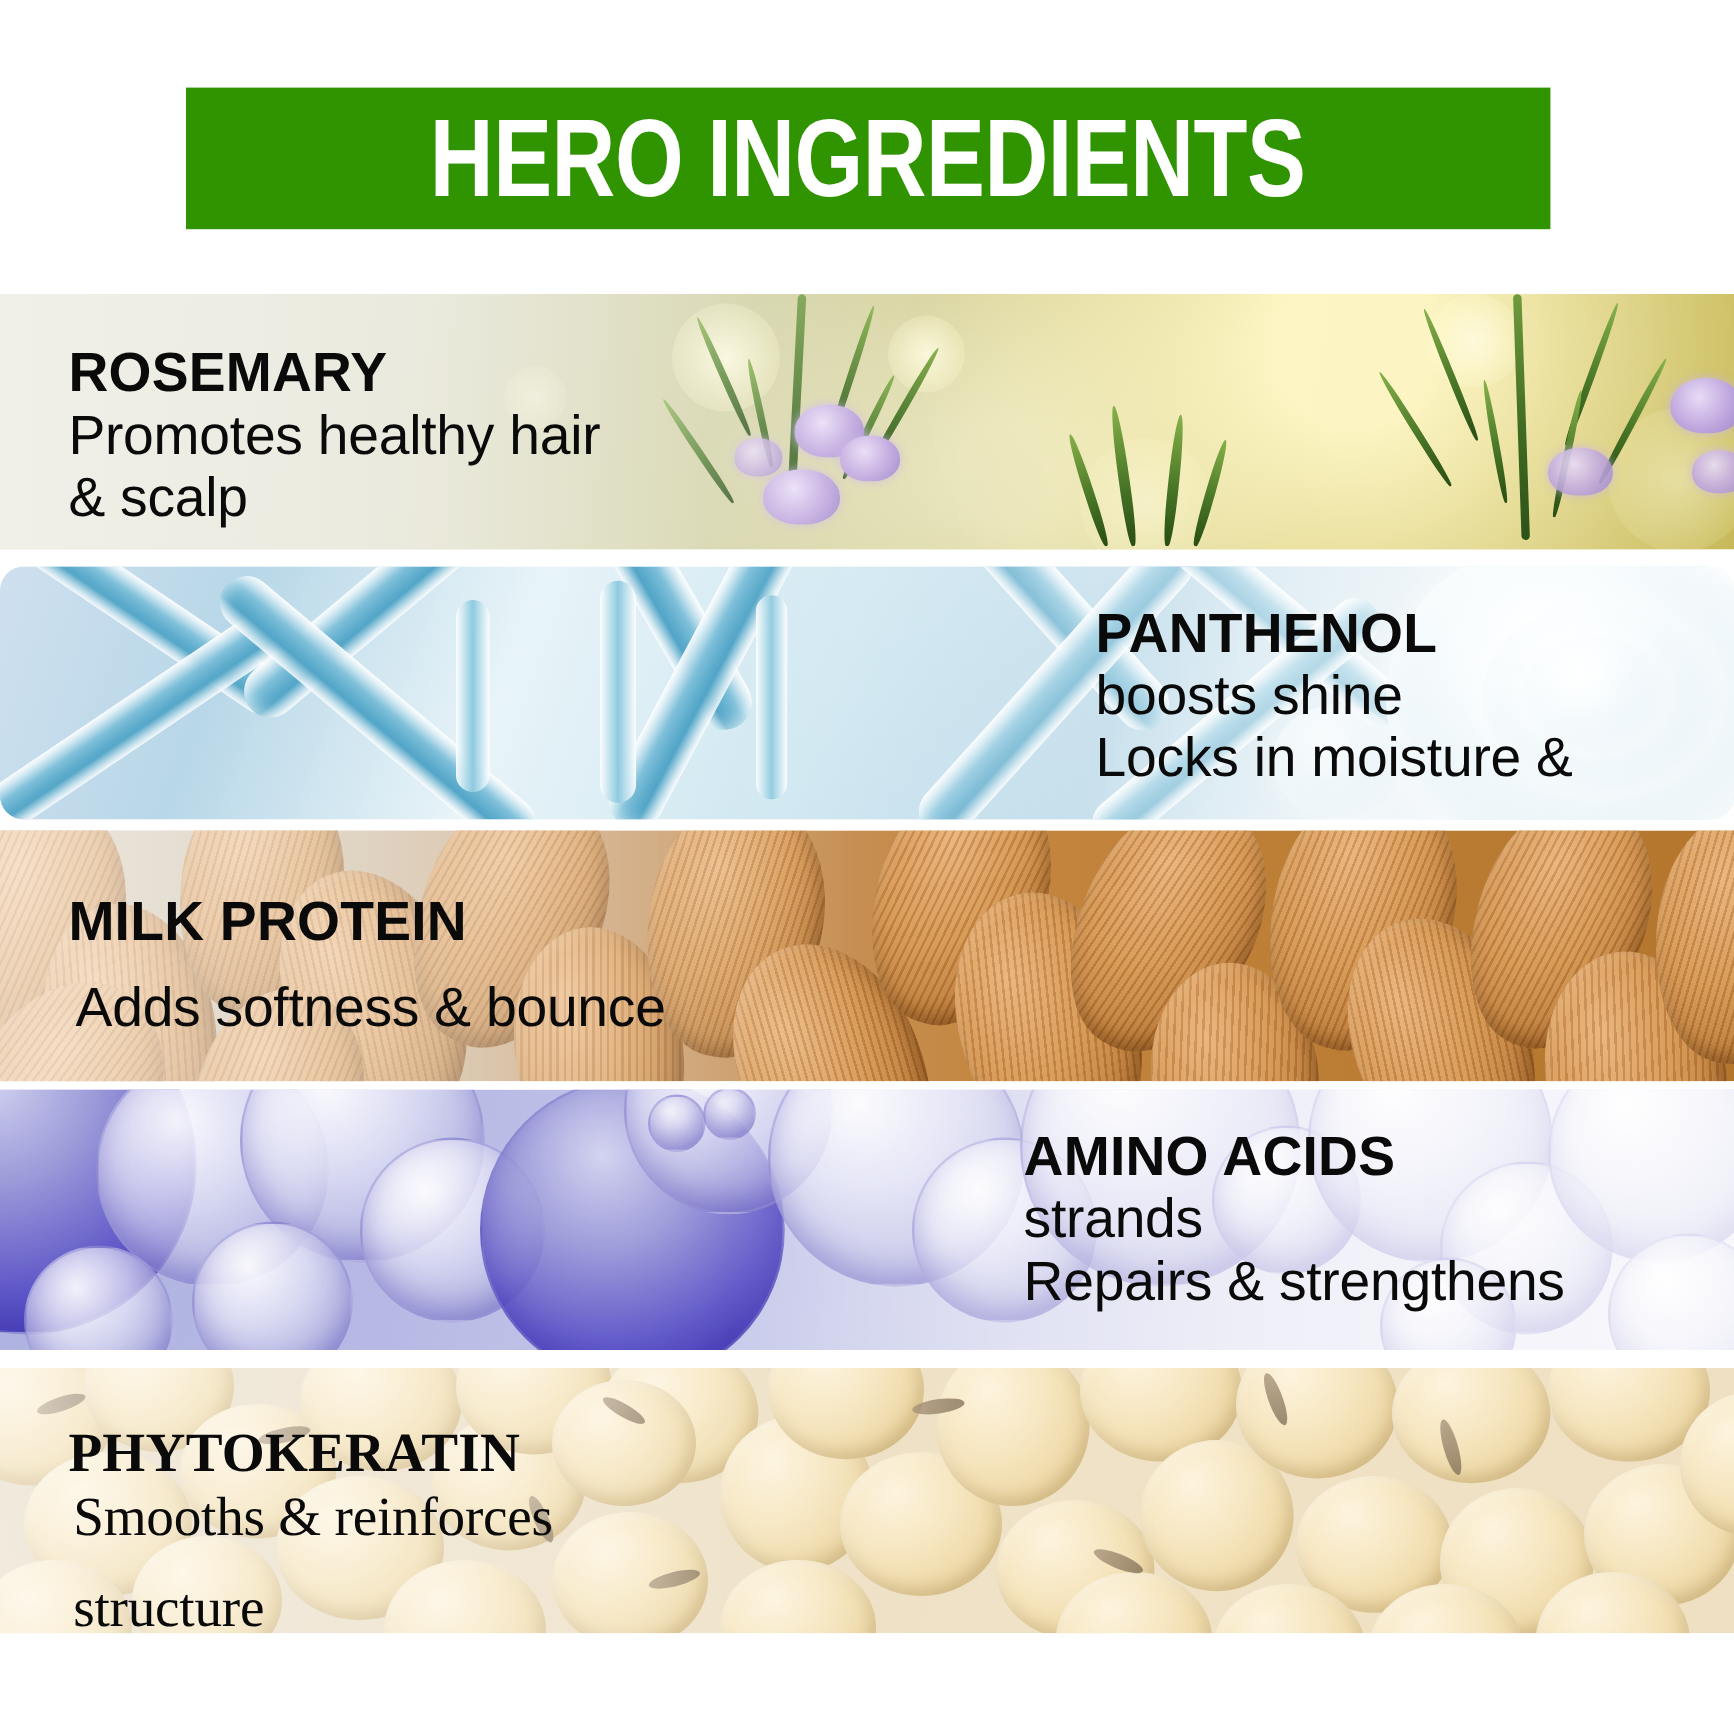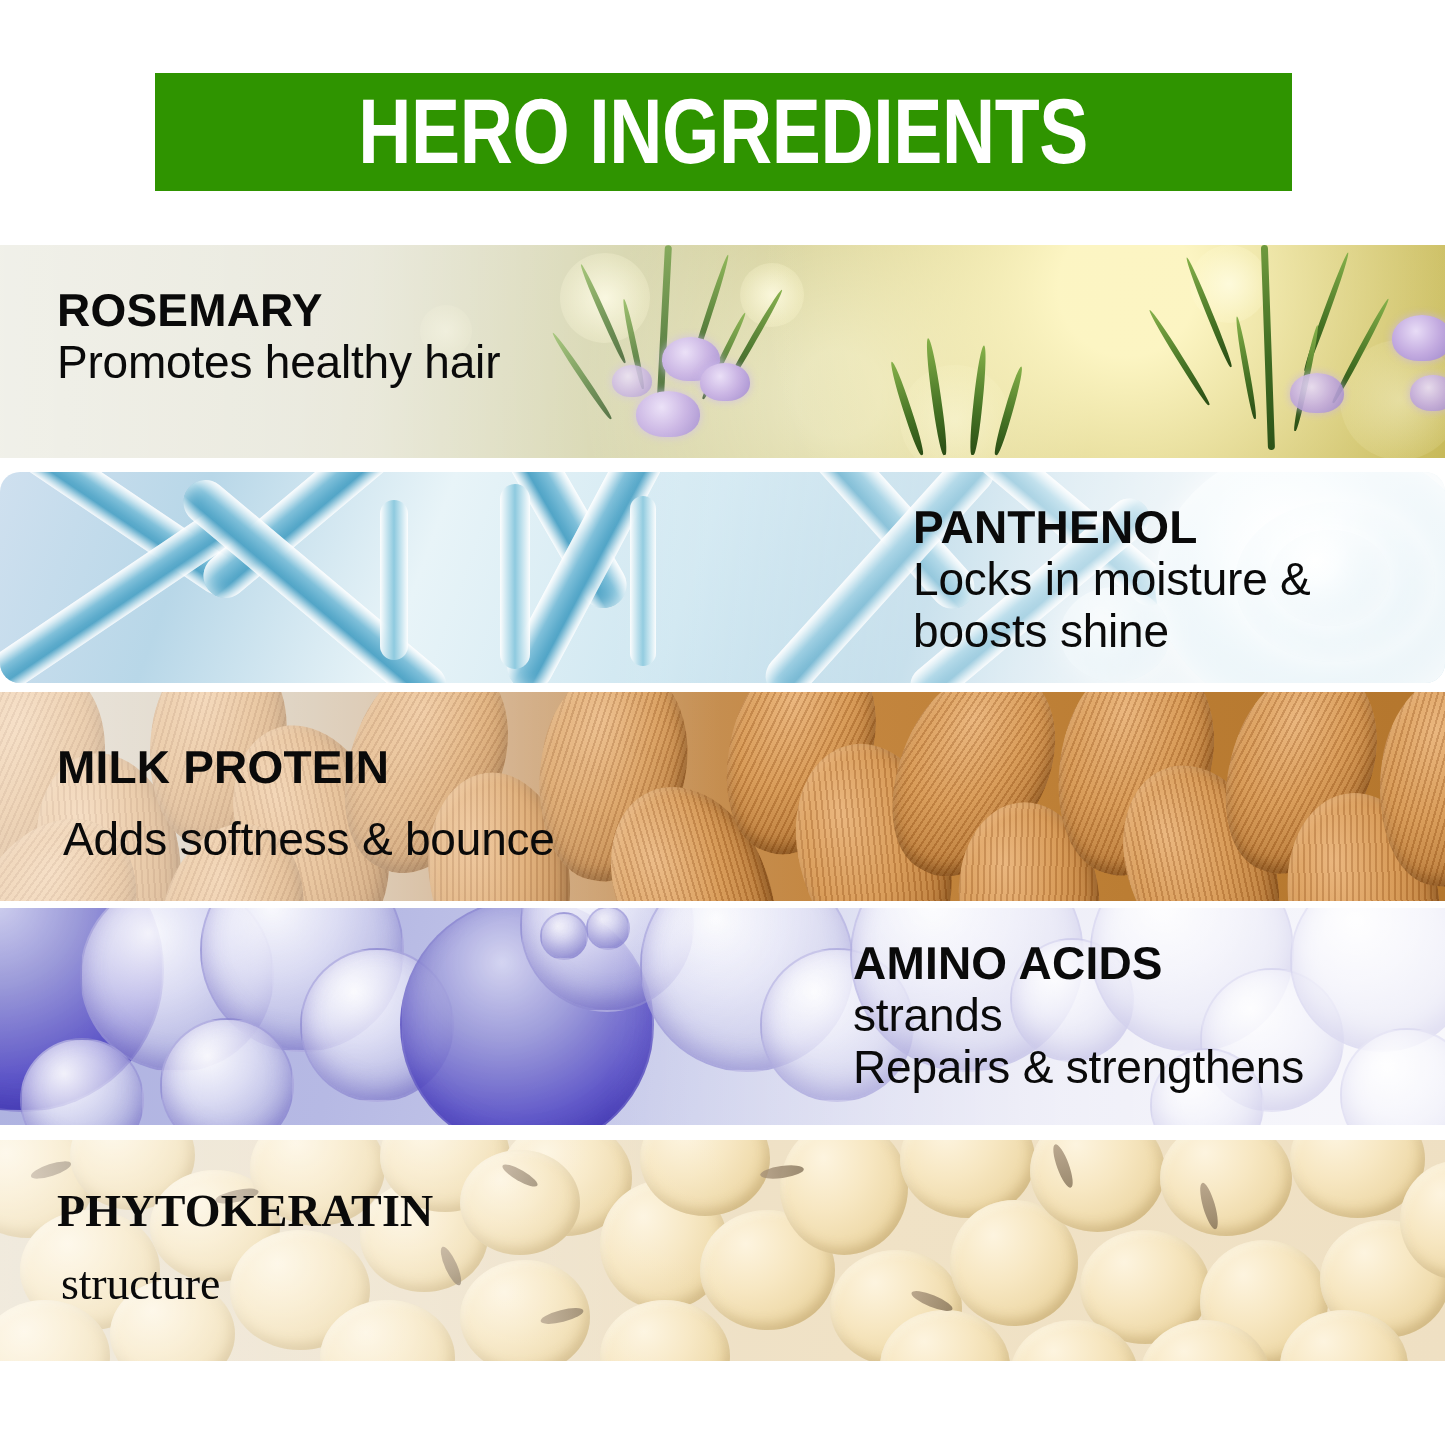--- a/index.html
+++ b/index.html
@@ -235,20 +235,21 @@
     <div class="rosebloom" style="left:1290px;top:128px;width:54px;height:40px;opacity:.9;"></div>
     <div class="rosebloom" style="left:1392px;top:70px;width:60px;height:46px;"></div>
     <div class="rosebloom" style="left:1410px;top:130px;width:46px;height:36px;opacity:.9;"></div>
 
     <div class="wash-left"></div>
   </div>
 
   <div class="band-text align-left" style="left:57px; top:42px;">
     <div class="band-title">ROSEMARY</div>
     <div class="band-desc">Promotes healthy hair</div>
+    <div class="band-desc">&amp; scalp</div>
   </div>
 </div>
 
 <div class="band" id="band-panthenol">
   <div class="band-art" id="art-panthenol">
 
     <div class="helix-strand" style="left:-40px;top:10px;width:300px;height:40px;transform:rotate(34deg);"></div>
     <div class="helix-strand" style="left:-40px;top:110px;width:300px;height:40px;transform:rotate(-34deg);"></div>
     <div class="helix-strand" style="left:170px;top:-10px;width:330px;height:44px;transform:rotate(-40deg);"></div>
     <div class="helix-strand" style="left:150px;top:100px;width:330px;height:44px;transform:rotate(40deg);"></div>
@@ -265,22 +266,22 @@
     <div class="waterdrop" style="right:-40px;top:-30px;width:330px;height:280px;"></div>
     <div class="waterdrop" style="right:10px;top:30px;width:200px;height:160px;opacity:.9;"></div>
     <div class="waterdrop" style="right:55px;top:58px;width:120px;height:96px;opacity:.95;"></div>
     <div class="waterdrop" style="left:1060px;top:115px;width:110px;height:95px;opacity:.7;"></div>
 
     <div class="wash-right"></div>
   </div>
 
   <div class="band-text align-right" style="left:913px; top:32px;">
     <div class="band-title">PANTHENOL</div>
+    <div class="band-desc">boosts shine</div>
     <div class="band-desc">Locks in moisture &amp;</div>
-    <div class="band-desc">boosts shine</div>
   </div>
 </div>
 
 <div class="band" id="band-milk">
   <div class="band-art" id="art-milk">
     <div class="almond" style="left:-50px;top:-30px;width:150px;height:225px;transform:rotate(16deg);"></div>
     <div class="almond" style="left:40px;top:60px;width:140px;height:215px;transform:rotate(-12deg);"></div>
     <div class="almond" style="left:-30px;top:120px;width:155px;height:230px;transform:rotate(28deg);"></div>
     <div class="almond" style="left:150px;top:-50px;width:135px;height:205px;transform:rotate(8deg);"></div>
     <div class="almond" style="left:240px;top:30px;width:145px;height:220px;transform:rotate(-20deg);"></div>
@@ -383,15 +384,16 @@
     <div class="hilum" style="left:1185px;top:60px;width:48px;height:12px;transform:rotate(74deg);"></div>
     <div class="hilum" style="left:430px;top:120px;width:42px;height:12px;transform:rotate(66deg);"></div>
     <div class="hilum" style="left:540px;top:170px;width:44px;height:12px;transform:rotate(-14deg);"></div>
     <div class="hilum" style="left:910px;top:155px;width:44px;height:12px;transform:rotate(22deg);"></div>
 
     <div class="wash-left-strong"></div>
   </div>
 
   <div class="band-text align-left" style="left:57px; top:48px;font-family:Liberation Serif, serif;">
     <div class="band-title">PHYTOKERATIN</div>
+    <div class="band-desc" style="margin-left:4px;">Smooths &amp; reinforces</div>
     <div class="band-desc" style="margin-left:4px;margin-top:24px;">structure</div>
   </div>
 </div>
 
 </body></html>

